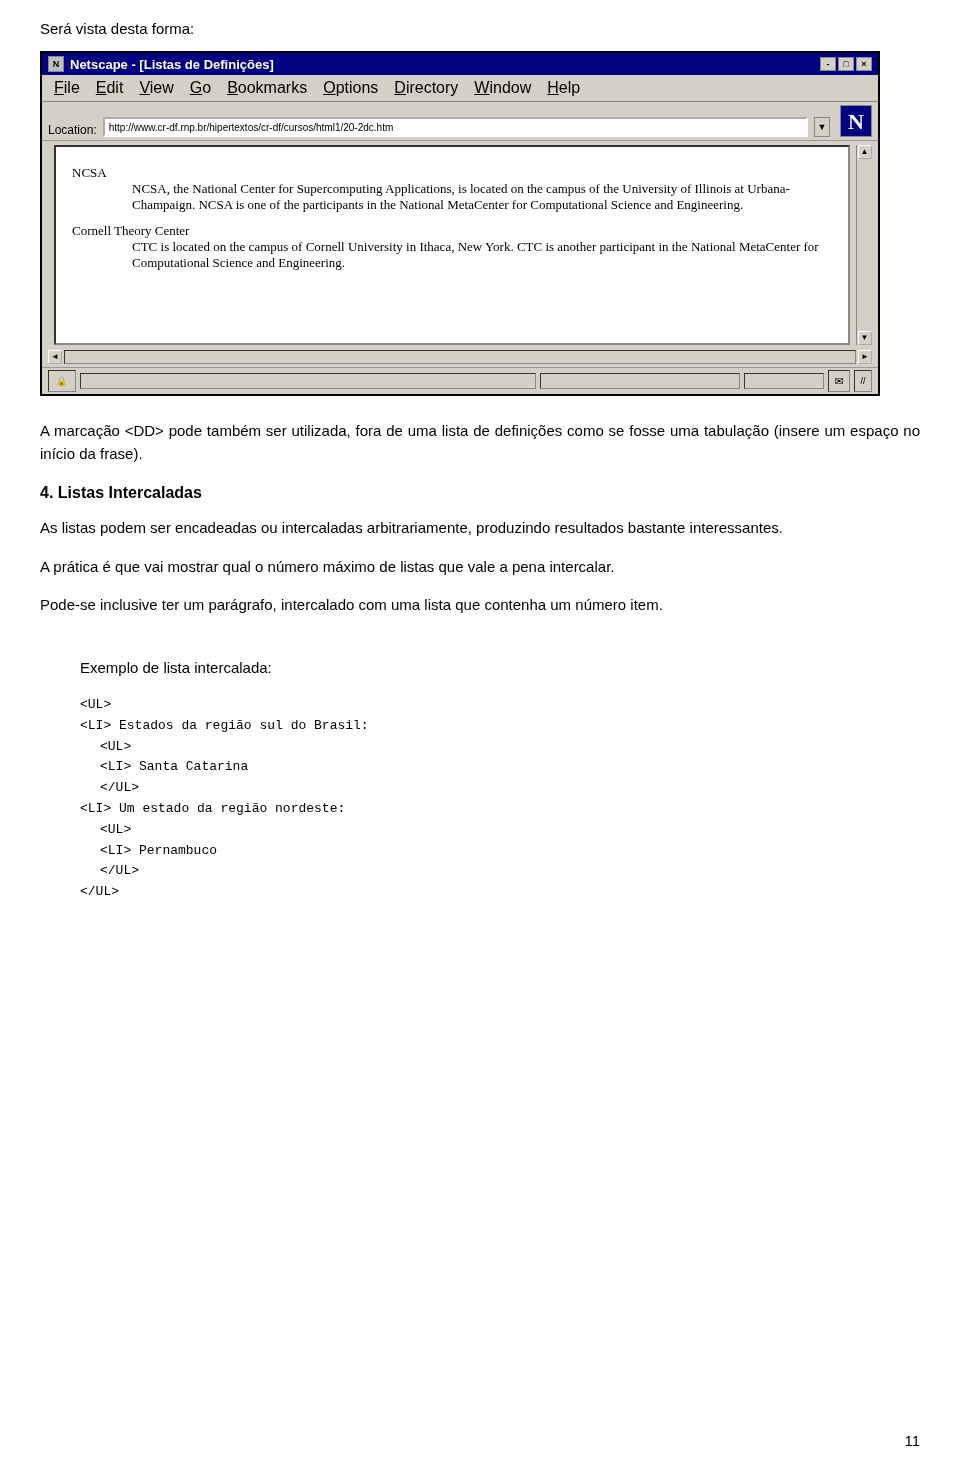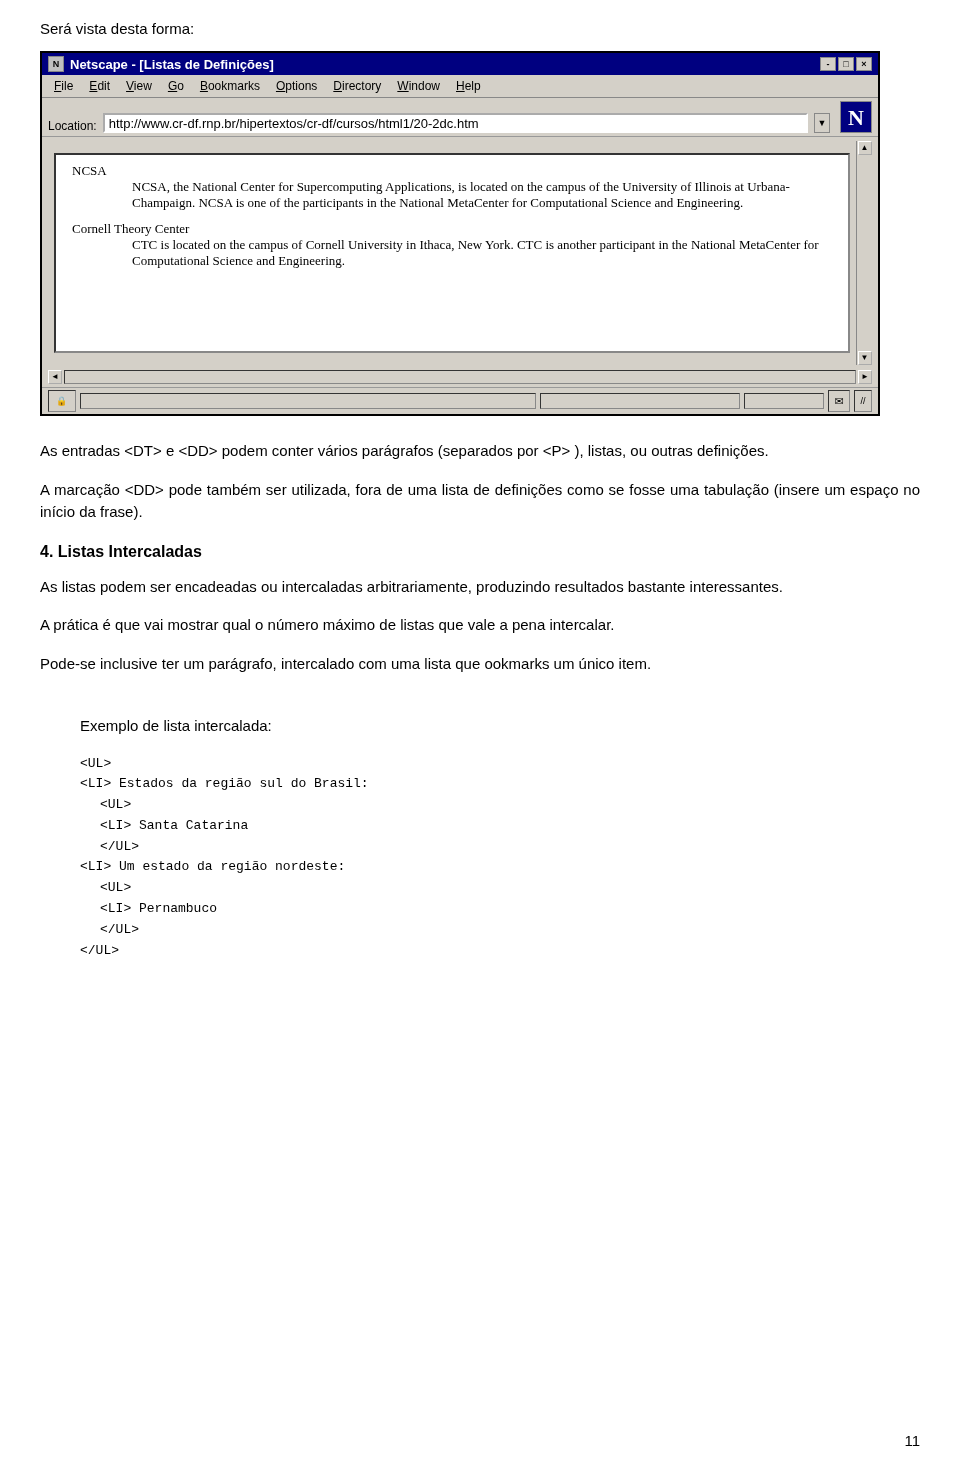--- a/index.html
+++ b/index.html
@@ -72,21 +72,21 @@
       color: #000;
       cursor: pointer;
     }
 
     .menu-bar {
       background: #d4d0c8;
       display: flex;
       gap: 0;
       padding: 2px 4px;
       border-bottom: 1px solid #888;
-      font-size: 12px;
+      font-size: 16px;
     }
 
     .menu-item {
       padding: 2px 8px;
       cursor: pointer;
       color: #000;
     }
 
     .menu-item .underline {
       text-decoration: underline;
@@ -101,21 +101,21 @@
       border-bottom: 1px solid #999;
     }
 
     .location-label {
       font-size: 12px;
       white-space: nowrap;
     }
 
     .location-input {
       flex: 1;
-      font-size: 13px;
+      font-size: 10px;
       border: 2px inset #fff;
       padding: 1px 4px;
       background: #fff;
       height: 20px;
     }
 
     .location-dropdown {
       width: 16px;
       height: 20px;
       background: #d4d0c8;
@@ -135,22 +135,22 @@
       font-family: serif;
       text-align: center;
       line-height: 32px;
       border: 1px solid #888;
       margin-left: 4px;
     }
 
     .browser-content {
       background: #ffffff;
       border: 2px inset #888;
-      margin: 12px 6px;
-      padding: 4px 16px;
+      margin: 0 6px;
+      padding: 14px 16px;
       min-height: 200px;
       font-family: "Times New Roman", serif;
       font-size: 13px;
       position: relative;
     }
 
     .scroll-btn {
       width: 14px;
       height: 14px;
       background: #d4d0c8;
@@ -335,34 +335,33 @@
     <div style="width:200px; height:16px; background:#d4d0c8; border:1px inset #888;"></div>
     <div style="width:80px; height:16px; background:#d4d0c8; border:1px inset #888;"></div>
     <div class="status-mail">✉</div>
     <div style="width:18px; height:22px; background:#d4d0c8; border:1px inset #888; font-size:9px; text-align:center; line-height:20px;">//</div>
   </div>
 
 </div>
 
 <div class="main-content">
 
-  <p class="paragraph">As entradas &lt;DT&gt; e &lt;DD&gt; podem conter vários parágrafos (separados por &lt;P&gt; ), listas, ou outras definições.</p>
 
   <p class="paragraph">A marcação &lt;DD&gt; pode também ser utilizada, fora de uma lista de definições como se fosse uma tabulação (insere um espaço no início da frase).</p>
 
   <p class="section-heading">
     <span>4.</span>
     <span>Listas Intercaladas</span>
   </p>
 
   <p class="paragraph">As listas podem ser encadeadas ou intercaladas arbitrariamente, produzindo resultados bastante interessantes.</p>
 
   <p class="paragraph">A prática é que vai mostrar qual o número máximo de listas que vale a pena intercalar.</p>
 
-  <p class="paragraph">Pode-se inclusive ter um parágrafo, intercalado com uma lista que ookmarks um único item.</p>
+  <p class="paragraph">Pode-se inclusive ter um parágrafo, intercalado com uma lista que contenha um número item.</p>
 
   <p class="paragraph" style="margin-left: 40px; margin-top: 40px;">Exemplo de lista intercalada:</p>
 
   <div class="code-block">
     <div>&lt;UL&gt;</div>
     <div>&lt;LI&gt; Estados da região sul do Brasil:</div>
     <div class="code-indent">&lt;UL&gt;</div>
     <div class="code-indent">&lt;LI&gt; Santa Catarina</div>
     <div class="code-indent">&lt;/UL&gt;</div>
     <div>&lt;LI&gt; Um estado da região nordeste:</div>

